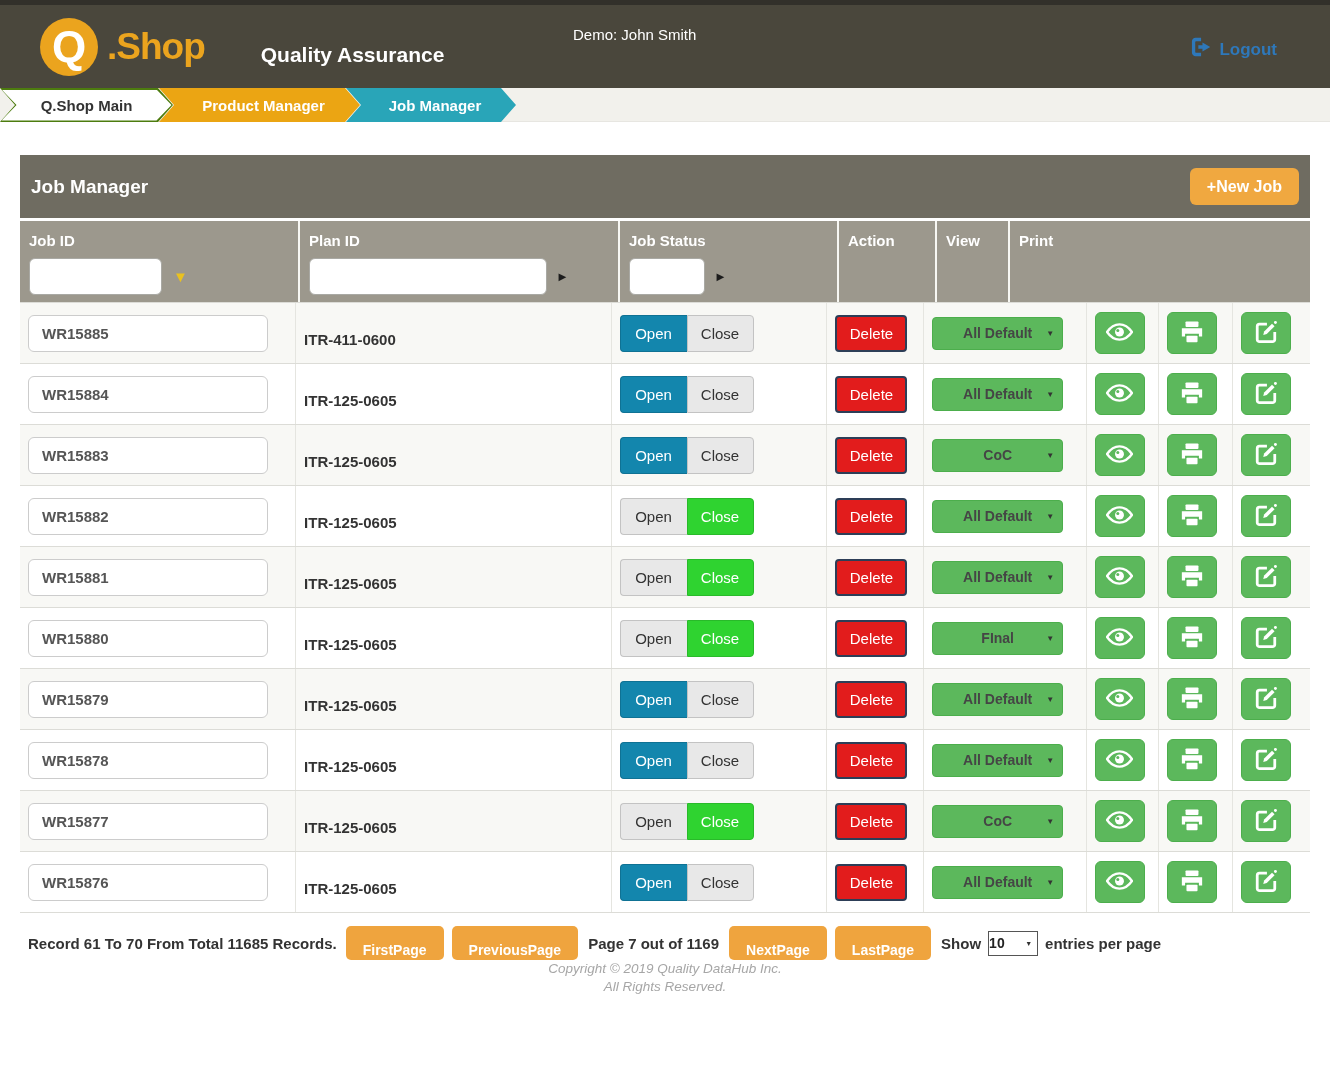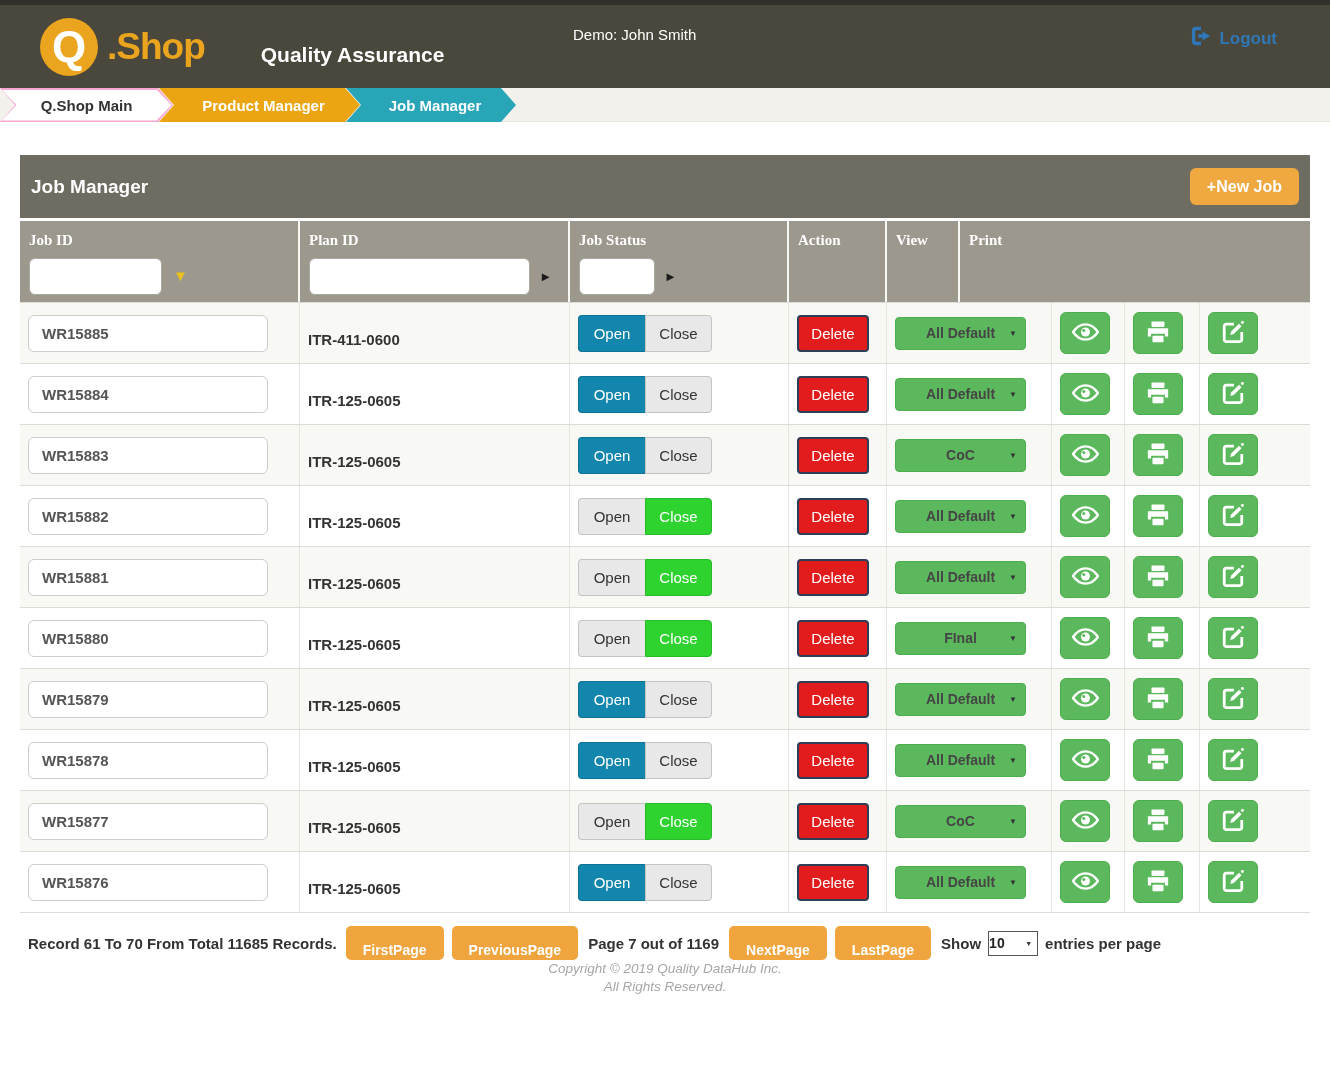--- a/index.html
+++ b/index.html
@@ -13,48 +13,48 @@
   .header { height:83px; background:#4a473c; position:relative; display:flex; align-items:center; }
   .logo { display:flex; align-items:center; margin-left:40px; cursor:pointer; }
   .logo-circle {
     width:58px; height:58px; border-radius:50%; background:#eba41e; color:#fff;
     font-weight:bold; font-size:44px; display:flex; align-items:center; justify-content:center;
     line-height:1;
   }
   .logo-shop { color:#eba41e; font-size:37px; font-weight:bold; letter-spacing:-1px; margin-left:9px; }
   .app-title { color:#fff; font-size:21px; font-weight:bold; margin-left:56px; margin-top:16px; }
   .user-info { position:absolute; left:573px; top:21px; color:#fff; font-size:15px; }
-  .logout { position:absolute; right:53px; top:20px; display:flex; align-items:center; gap:5px;
+  .logout { position:absolute; right:53px; top:31px; display:flex; align-items:center; gap:5px;
     color:#2e78ba; font-weight:bold; font-size:17px; cursor:pointer; }
   
   .breadcrumb { height:34px; background:#f2f1ec; display:flex; border-bottom:1px solid #e7e6e1; }
   .crumb, .crumb-inner {
     clip-path: polygon(0 0, calc(100% - 15px) 0, 100% 50%, calc(100% - 15px) 100%, 0 100%, 15px 50%);
   }
   .crumb { height:34px; display:flex; align-items:center; justify-content:center;
     font-weight:bold; font-size:15px; cursor:pointer; }
-  .crumb-first { width:173px; background:#f9a8d4; position:relative; z-index:3; }
+  .crumb-first { width:173px; background:#4d7c0f; position:relative; z-index:3; }
   .crumb-inner { position:absolute; inset:1.5px; background:#fff; color:#333;
     display:flex; align-items:center; justify-content:center; }
   .crumb-orange { width:201px; background:#eba513; color:#fff; margin-left:-14px; z-index:2; padding-left:8px; }
   .crumb-teal  { width:170px; background:#29a5b8; color:#fff; margin-left:-14px; z-index:1; padding-left:8px; }
   
   .content { padding:33px 20px 0 20px; }
   .panel-header { background:#6f6c61; height:63px; display:flex; align-items:center;
     justify-content:space-between; padding:0 11px 0 11px; }
   .panel-title { color:#fff; font-size:19px; font-weight:bold; }
   .new-job-btn { background:#f0a840; color:#fff; font-weight:bold; font-size:16px;
     border:none; border-radius:6px; height:37px; padding:0 17px; cursor:pointer;
     font-family:inherit; }
   
-  .w0{width:280px}.w1{width:270px}.w2{width:219px}.w3{width:98px}
+  .w0{width:280px}.w1{width:320px}.w2{width:219px}.w3{width:98px}
   .w4{width:165px}.w5{width:73px}.w6{width:75px}.w7{width:78px}
   
   .filter-row { background:#9c988d; display:flex; margin-top:3px; height:81px; }
-  .fcell { border-right:2px solid #f7f7f3; padding:11px 16px 0 9px;font-family:Liberation Serif, serif; }
+  .fcell { border-right:2px solid #f7f7f3; padding:11px 0 0 9px; }
   .fcell:last-child { border-right:none; }
   .flabel { color:#fff; font-weight:bold; font-size:15px; display:block; }
   .finput-row { display:flex; align-items:center; margin-top:9px; }
   .finput { height:37px; border:1px solid #a9a9a4; border-radius:6px; background:#fff;
     font-family:inherit; font-size:15px; padding:0 10px; outline:none; }
   .fi-jobid { width:133px; } .fi-planid { width:238px; } .fi-status { width:76px; }
   .caret-yellow { color:#e9c11f; font-size:15px; margin-left:11px; }
   .caret-black  { color:#1c1c1c; font-size:13px; margin-left:9px; }
   
   .tbody { border-bottom:1px solid #dcdcd7; }

